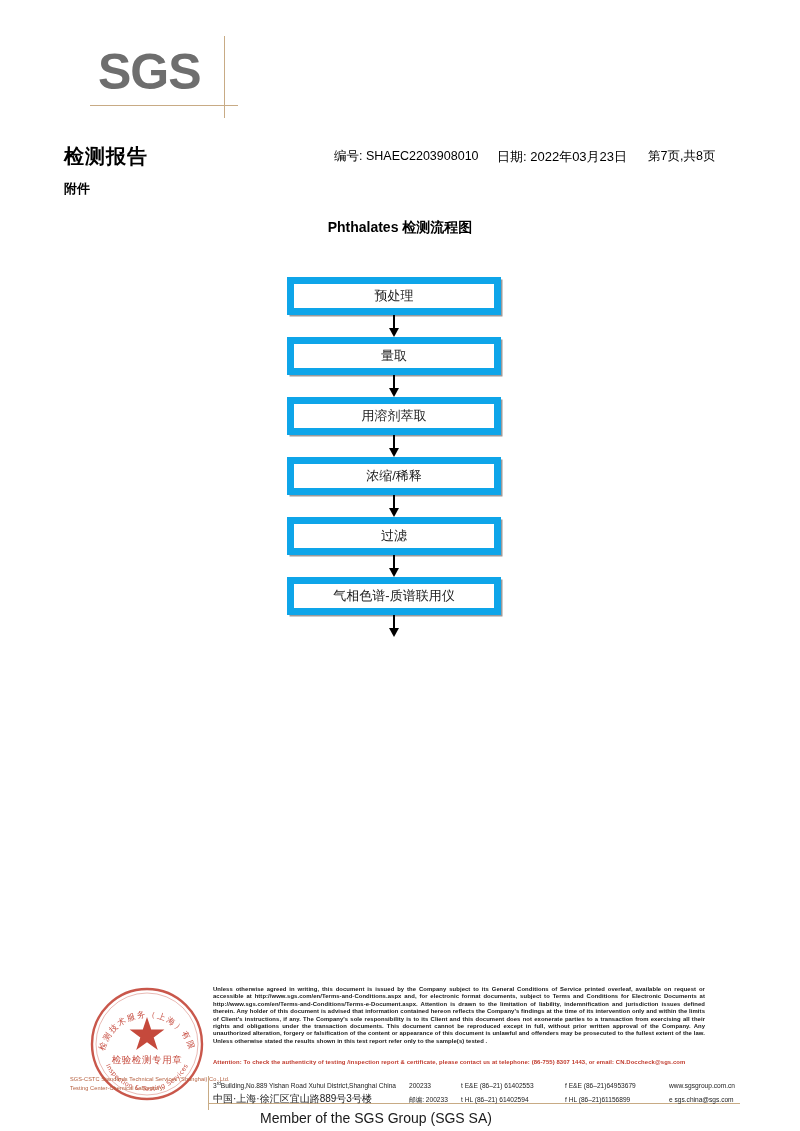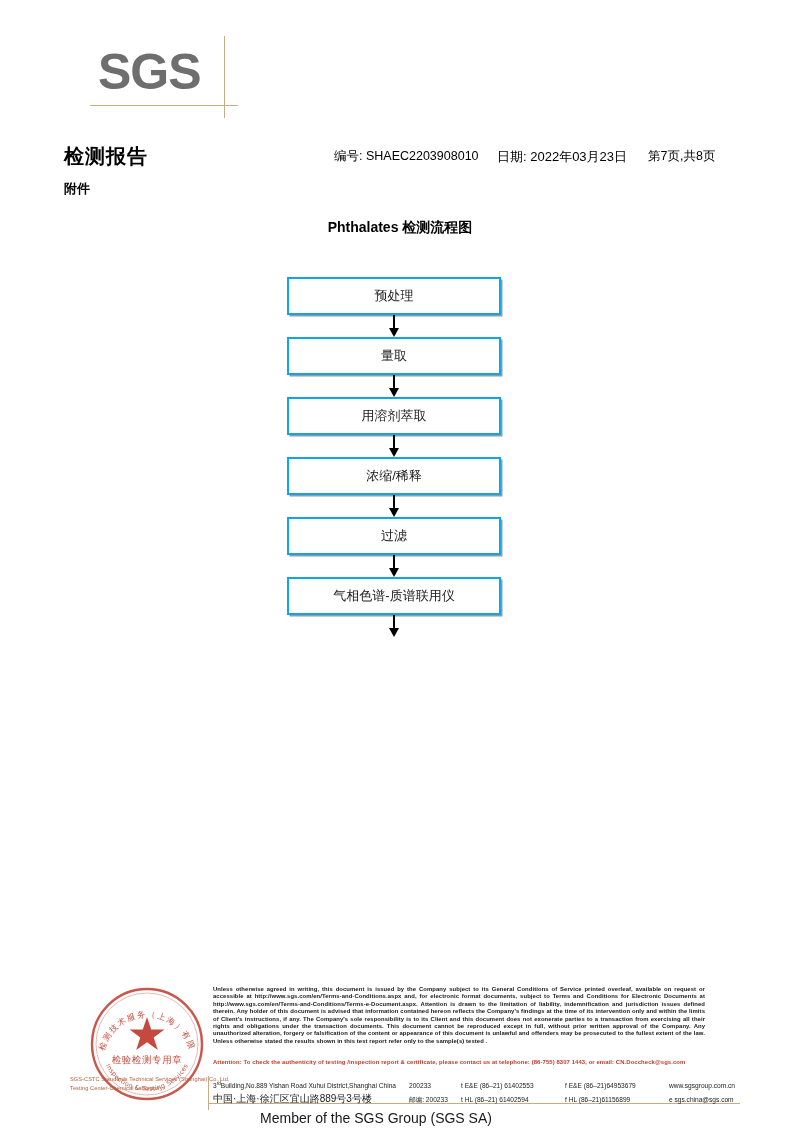--- a/index.html
+++ b/index.html
@@ -102,21 +102,21 @@
   .flow {
     position: absolute;
     left: 287px;
     top: 277px;
     width: 216px;
   }
   .flow-node {
     position: relative;
     width: 214px;
     height: 38px;
-    border: 2px solid #0ea5e9;
+    border: 7px solid #0ea5e9;
     background: #ffffff;
     box-shadow: 2px 2px 0 -0.5px #9a9a9a;
     display: flex;
     align-items: center;
     justify-content: center;
     font-size: 13px;
     color: #1a1a1a;
     box-sizing: border-box;
   }
   .flow-arrow {

